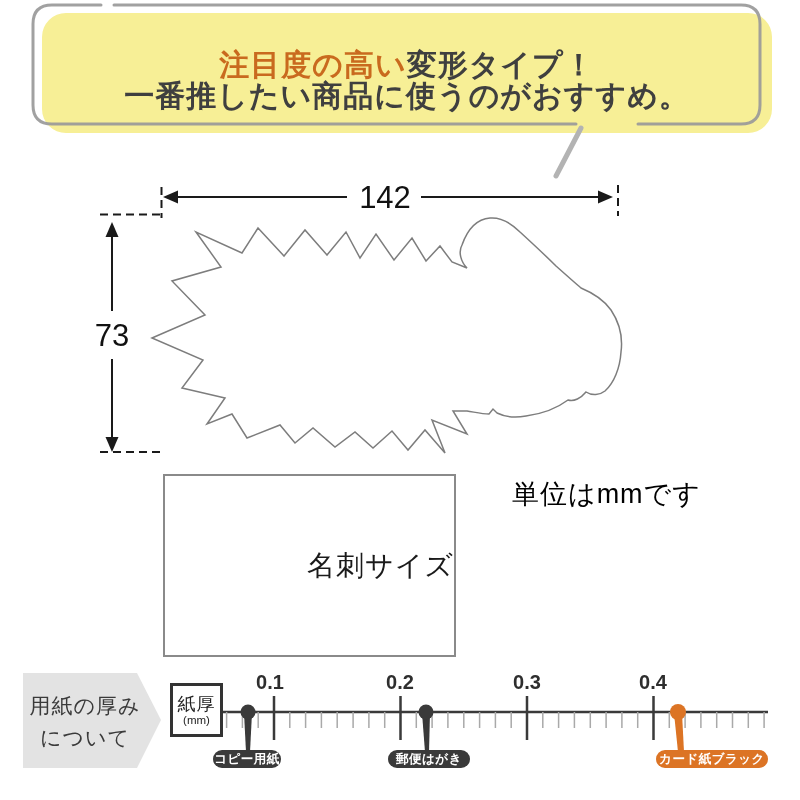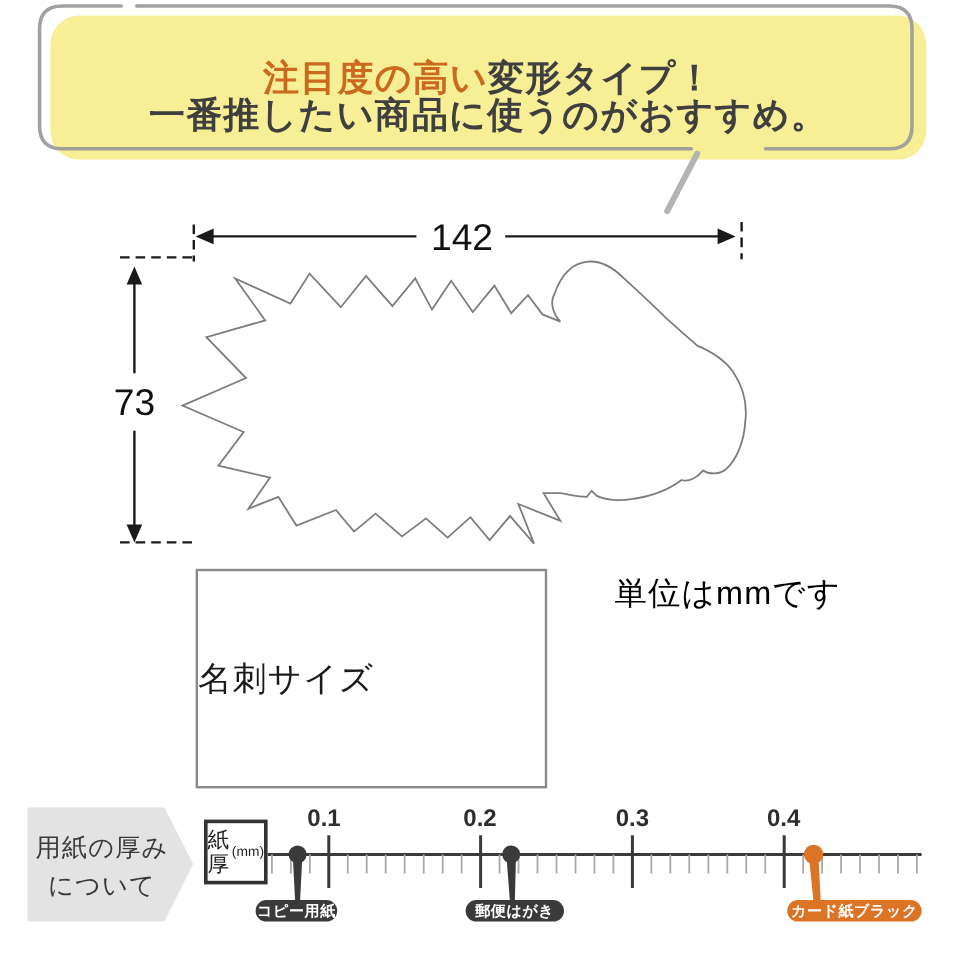--- a/index.html
+++ b/index.html
@@ -12,26 +12,26 @@
   
   .bubble-fill{left:42px;top:13px;width:730px;height:120px;background:#F7EF96;border-radius:24px;}
   .bubble-line{width:730px;left:42px;text-align:center;font-size:30px;font-weight:600;
     color:#3F3F3F;letter-spacing:1px;white-space:nowrap;}
   .bubble-line .hl{color:#C96A1E;}
   
   .dim{font-weight:normal;font-size:31px;color:#111;}
   .unit-note{left:512px;top:476px;font-size:27px;color:#000000;letter-spacing:1px;}
   
   .card-rect{left:163px;top:474px;width:293px;height:183px;border:2px solid #8a8a8a;
-    display:flex;align-items:center;justify-content:flex-start;box-sizing:border-box;}
+    display:flex;align-items:center;justify-content:flex-end;box-sizing:border-box;}
   .card-rect .lbl{font-size:28px;color:#1a1a1a;letter-spacing:1px;}
   
   .banner-text{width:160px;left:5px;text-align:center;font-size:21px;color:#3A3A3A;letter-spacing:1px;}
   .paper-box{left:170px;top:683px;width:53px;height:54px;border:3px solid #333;background:#fff;
-    box-sizing:border-box;display:flex;flex-direction:row;align-items:center;justify-content:center;}
+    box-sizing:border-box;display:flex;flex-direction:column;align-items:center;justify-content:center;}
   .paper-box .main{font-size:18px;color:#222;letter-spacing:1px;line-height:20px;}
   .paper-box .sub{font-size:11.5px;color:#222;line-height:13px;}
   .tick-label{width:60px;text-align:center;top:671px;font-size:20px;font-weight:600;color:#2e2e2e;}
   .pill{height:18px;border-radius:9px;color:#fff;font-size:12.5px;font-weight:bold;
     display:flex;align-items:center;justify-content:center;letter-spacing:0.5px;top:750px;white-space:nowrap;}
   .pill.dark{background:#3A3A3A;}
   .pill.orange{background:#DC7425;}
   svg{position:absolute;left:0;top:0;}
 </style>
 </head>

